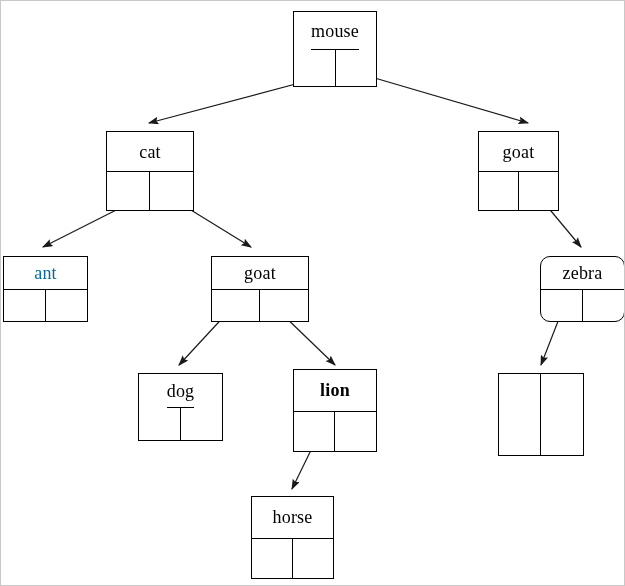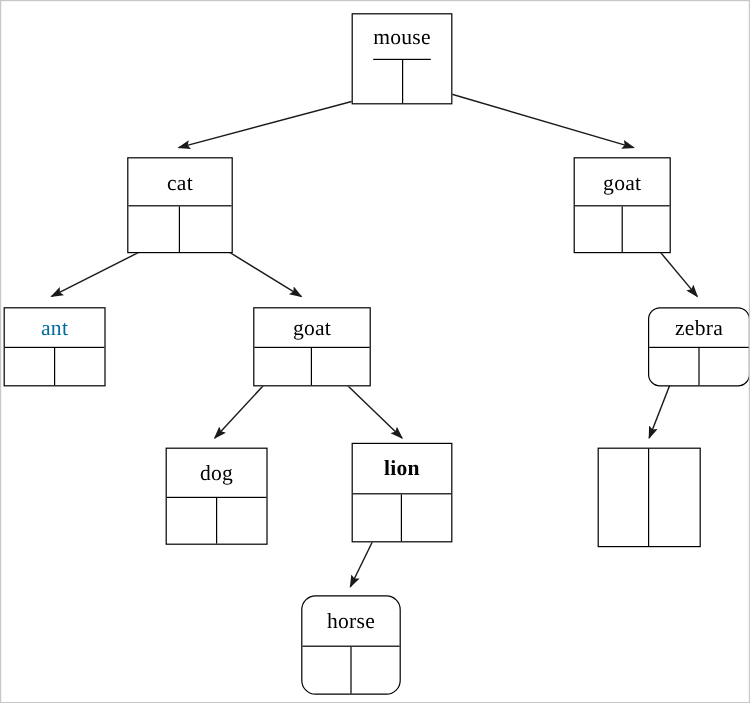--- a/index.html
+++ b/index.html
@@ -117,41 +117,41 @@
           <div class="ptr-cell ptr-right"></div>
         </div>
       </div>
       <div class="node" style="left: 539px; top: 255px; width: 85px; height: 66px; border-color: rgb(0, 0, 0); border-radius: 10px;">
         <div class="node-label" style="border-bottom-color: rgb(0, 0, 0); color: rgb(0, 0, 0);">zebra</div>
         <div class="node-ptrs">
           <div class="ptr-cell ptr-left" style="border-right-color: rgb(0, 0, 0);"></div>
           <div class="ptr-cell ptr-right"></div>
         </div>
       </div>
-      <div class="node" style="left: 137px; top: 372px; width: 85px; height: 81px; border-color: rgb(0, 0, 0);">
+      <div class="node" style="left: 137px; top: 372px; width: 85px; height: 68px; border-color: rgb(0, 0, 0); align-items: center;">
         <div class="node-label" style="border-bottom-color: rgb(0, 0, 0); color: rgb(0, 0, 0);">dog</div>
         <div class="node-ptrs">
           <div class="ptr-cell ptr-left" style="border-right-color: rgb(0, 0, 0);"></div>
           <div class="ptr-cell ptr-right"></div>
         </div>
       </div>
       <div class="node" style="left: 292px; top: 368px; width: 84px; height: 83px; border-color: rgb(0, 0, 0); font-weight: bold;">
         <div class="node-label" style="border-bottom-color: rgb(0, 0, 0); color: rgb(0, 0, 0);">lion</div>
         <div class="node-ptrs">
           <div class="ptr-cell ptr-left" style="border-right-color: rgb(0, 0, 0);"></div>
           <div class="ptr-cell ptr-right"></div>
         </div>
       </div>
       <div class="node" style="left: 497px; top: 372px; width: 86px; height: 83px; border-color: rgb(0, 0, 0);">
         <div class="node-ptrs">
           <div class="ptr-cell ptr-left" style="border-right-color: rgb(0, 0, 0);"></div>
           <div class="ptr-cell ptr-right"></div>
         </div>
       </div>
-      <div class="node" style="left: 250px; top: 495px; width: 83px; height: 83px; border-color: rgb(0, 0, 0); border-radius: 12px;">
+      <div class="node" style="left: 250px; top: 495px; width: 83px; height: 83px; border-color: rgb(0, 0, 0);">
         <div class="node-label" style="border-bottom-color: rgb(0, 0, 0); color: rgb(0, 0, 0);">horse</div>
         <div class="node-ptrs">
           <div class="ptr-cell ptr-left" style="border-right-color: rgb(0, 0, 0);"></div>
           <div class="ptr-cell ptr-right"></div>
         </div>
       </div>
     </div>
 
 </div>
 

